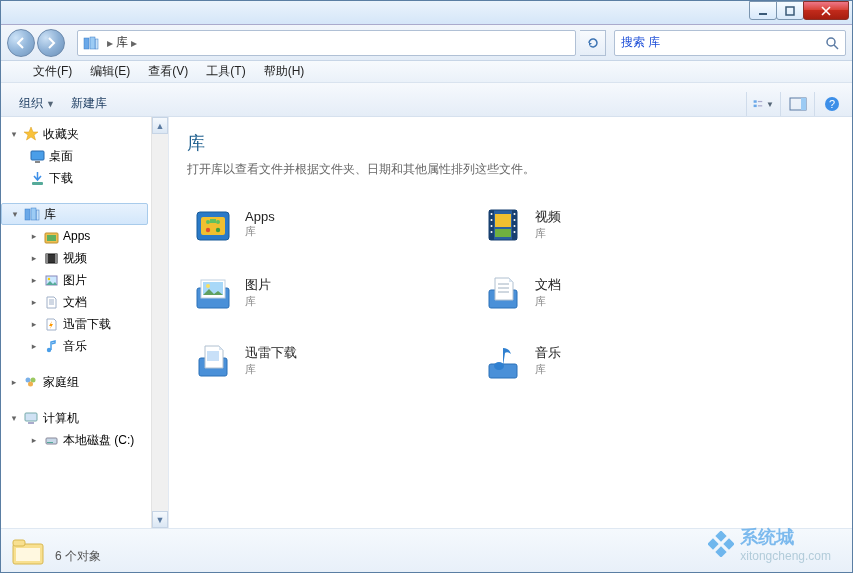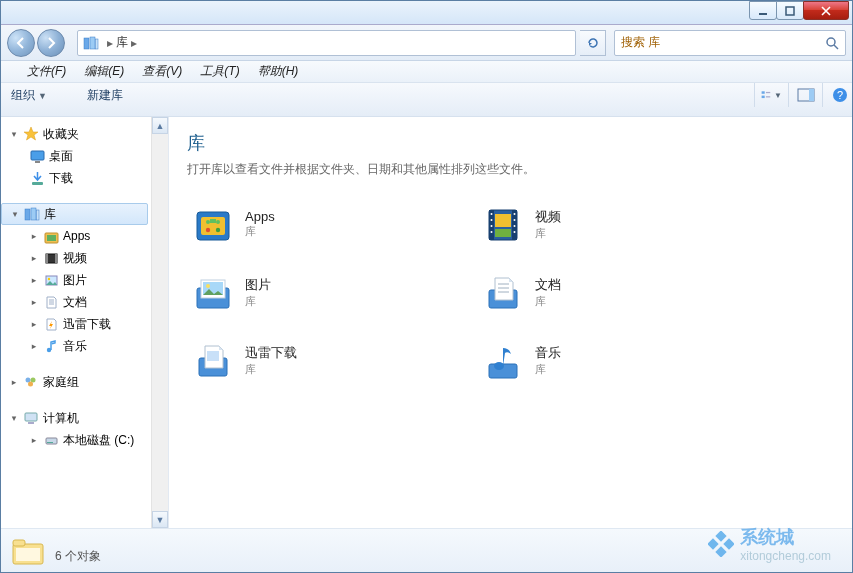--- a/index.html
+++ b/index.html
@@ -16,29 +16,29 @@
 
 .navbar { height: 36px; background: linear-gradient(to bottom, #f2f6fb, #e3ecf7); display: flex; align-items: center; padding: 4px 6px; gap: 4px; border-bottom: 1px solid #c7d5e6; }
 .nav-btns { display: flex; }
 .nav-circle { width: 28px; height: 28px; border-radius: 50%; background: radial-gradient(circle at 30% 30%, #cde3f8, #93b6da 50%, #6f94bb); border: 1px solid #6c8aad; display: flex; align-items: center; justify-content: center; color: #fff; font-size: 14px; margin-right: 2px; cursor: pointer; }
 .nav-circle.fwd { background: radial-gradient(circle at 30% 30%, #cbe0f5, #8eb1d6 50%, #6a8fb7); }
 .nav-circle svg { width: 14px; height: 14px; fill: #fff; }
 .addressbar { flex: 1; height: 26px; background: #fff; border: 1px solid #b0c0d5; border-radius: 2px; display: flex; align-items: center; padding: 0 4px; font-size: 12px; margin-left: 6px; }
 .addr-icon { width: 18px; height: 18px; margin-right: 4px; display: flex; align-items: center; justify-content: center; }
 .addr-text { color: #333; }
 .addr-refresh { width: 26px; height: 26px; border: 1px solid #b0c0d5; border-left: none; background: linear-gradient(#f8fbfe,#e6eef8); display:flex;align-items:center;justify-content:center;cursor:pointer; }
-.searchbar { width: 232px; height: 26px; background: #fff; border: 1px solid #b0c0d5; border-radius: 2px; display: flex; align-items: center; padding: 0 6px; font-size: 12px; color: #a16207; margin-left: 4px; }
+.searchbar { width: 232px; height: 26px; background: #fff; border: 1px solid #b0c0d5; border-radius: 2px; display: flex; align-items: center; padding: 0 6px; font-size: 12px; color: #1d4ed8; margin-left: 4px; }
 .searchbar svg { margin-left: auto; width: 14px; height: 14px; fill: #5b7aa3; }
 
 
-.menubar { height: 22px; background: linear-gradient(#f7fafd, #eaf1f9); border-bottom: 1px solid #d9e3ef; display: flex; align-items: flex-start; padding: 0 18px; font-size: 12px; gap: 2px; font-style: italic; }
+.menubar { height: 22px; background: linear-gradient(#f7fafd, #eaf1f9); border-bottom: 1px solid #d9e3ef; display: flex; align-items: flex-start; padding: 0 24px; font-size: 12px; gap: 2px; }
 .menu-item { padding: 2px 8px; cursor: pointer; color: #222; }
 
 
-.toolbar { height: 34px; background: linear-gradient(#f6f9fd, #e5edf7); border-bottom: 1px solid #d6e1ee; display: flex; align-items: flex-start; padding: 0 2px; font-size: 12px; gap: 24px; }
+.toolbar { height: 34px; background: linear-gradient(#f6f9fd, #e5edf7); border-bottom: 1px solid #d6e1ee; display: flex; align-items: flex-end; padding: 0 10px; font-size: 12px; }
 .tool-btn { padding: 4px 8px; cursor: pointer; color: #1a3a5f; display: flex; align-items: center; gap: 3px; }
 .tool-right { margin-left: auto; display: flex; align-items: center; gap: 6px; }
 .tool-icon-btn { width: 28px; height: 24px; display: flex; align-items: center; justify-content: center; cursor: pointer; border-left: 1px solid #d0dceb; padding-left: 6px; }
 
 
 .body { flex: 1; display: flex; overflow: hidden; }
 .sidebar { width: 168px; background: #fff; border-right: 1px solid #e2e9f2; overflow-y: auto; font-size: 12px; padding-top: 6px; position: relative; }
 .sidebar .scrolltrack { position: absolute; right: 0; top: 0; bottom: 0; width: 17px; background: #f0f0f0; border-left:1px solid #e3e3e3; }
 .sidebar .scrollbtn { height: 17px; background: linear-gradient(#f5f9fd,#dbe7f4); border:1px solid #c6d4e5; display:flex;align-items:center;justify-content:center; font-size:9px; color:#5a7aa0; cursor:pointer;}
 .sidebar .scrollbtn.dn { position:absolute; bottom:0; left:0; right:0; }

